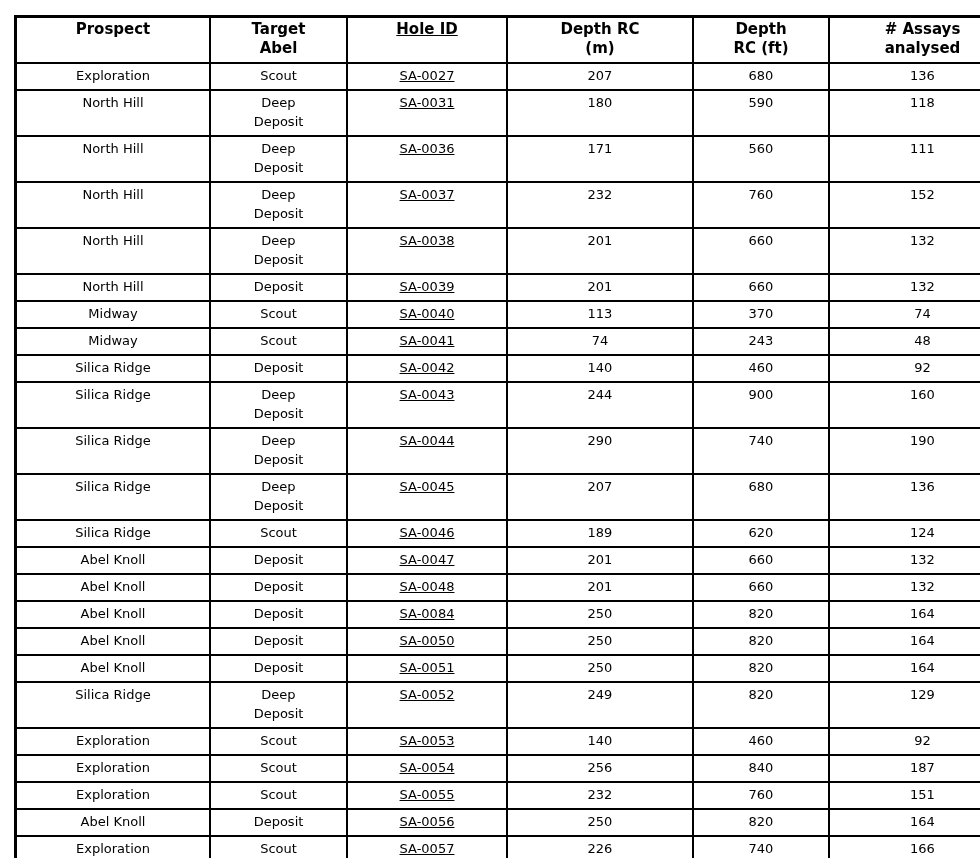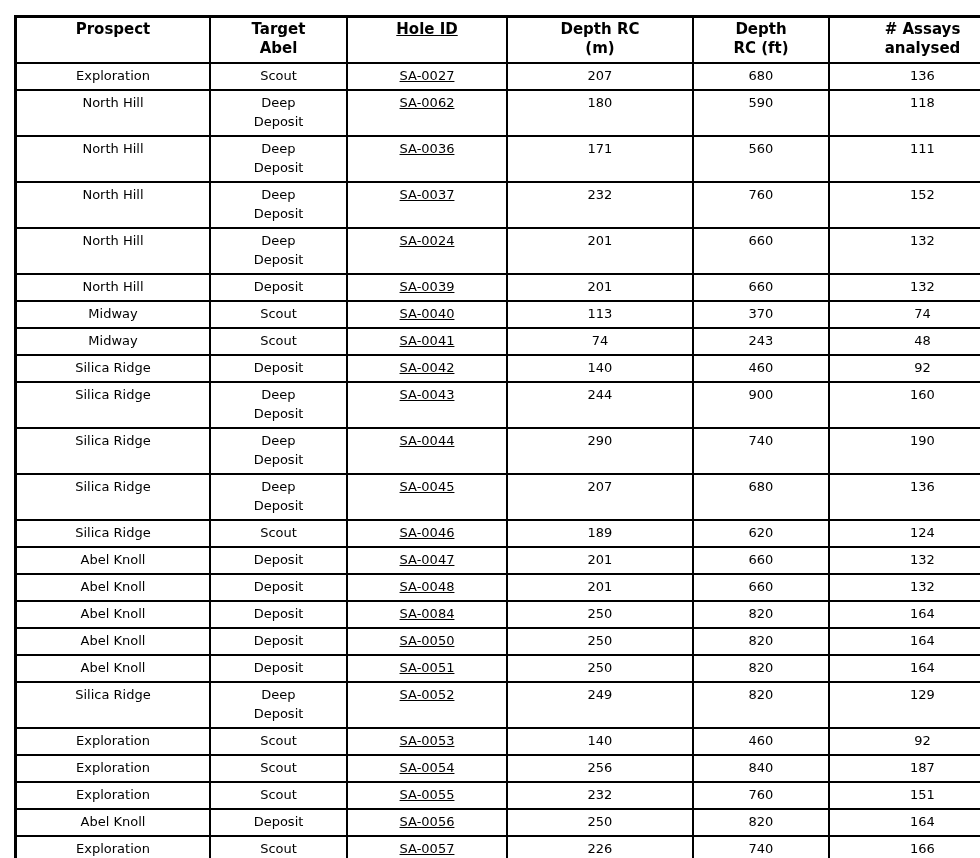--- a/index.html
+++ b/index.html
@@ -73,21 +73,21 @@
           <td class="col-0"><span>Exploration</span></td>
           <td class="col-1"><span>Scout</span></td>
           <td class="col-2"><span>SA-0027</span></td>
           <td class="col-3"><span>207</span></td>
           <td class="col-4"><span>680</span></td>
           <td class="col-5"><span>136</span></td>
         </tr>
         <tr>
           <td class="col-0"><span>North Hill</span></td>
           <td class="col-1"><span>Deep Deposit</span></td>
-          <td class="col-2"><span>SA-0062</span></td>
+          <td class="col-2"><span>SA-0031</span></td>
           <td class="col-3"><span>180</span></td>
           <td class="col-4"><span>590</span></td>
           <td class="col-5"><span>118</span></td>
         </tr>
         <tr>
           <td class="col-0"><span>North Hill</span></td>
           <td class="col-1"><span>Deep Deposit</span></td>
           <td class="col-2"><span>SA-0036</span></td>
           <td class="col-3"><span>171</span></td>
           <td class="col-4"><span>560</span></td>
@@ -97,21 +97,21 @@
           <td class="col-0"><span>North Hill</span></td>
           <td class="col-1"><span>Deep Deposit</span></td>
           <td class="col-2"><span>SA-0037</span></td>
           <td class="col-3"><span>232</span></td>
           <td class="col-4"><span>760</span></td>
           <td class="col-5"><span>152</span></td>
         </tr>
         <tr>
           <td class="col-0"><span>North Hill</span></td>
           <td class="col-1"><span>Deep Deposit</span></td>
-          <td class="col-2"><span>SA-0024</span></td>
+          <td class="col-2"><span>SA-0038</span></td>
           <td class="col-3"><span>201</span></td>
           <td class="col-4"><span>660</span></td>
           <td class="col-5"><span>132</span></td>
         </tr>
         <tr>
           <td class="col-0"><span>North Hill</span></td>
           <td class="col-1"><span>Deposit</span></td>
           <td class="col-2"><span>SA-0039</span></td>
           <td class="col-3"><span>201</span></td>
           <td class="col-4"><span>660</span></td>

